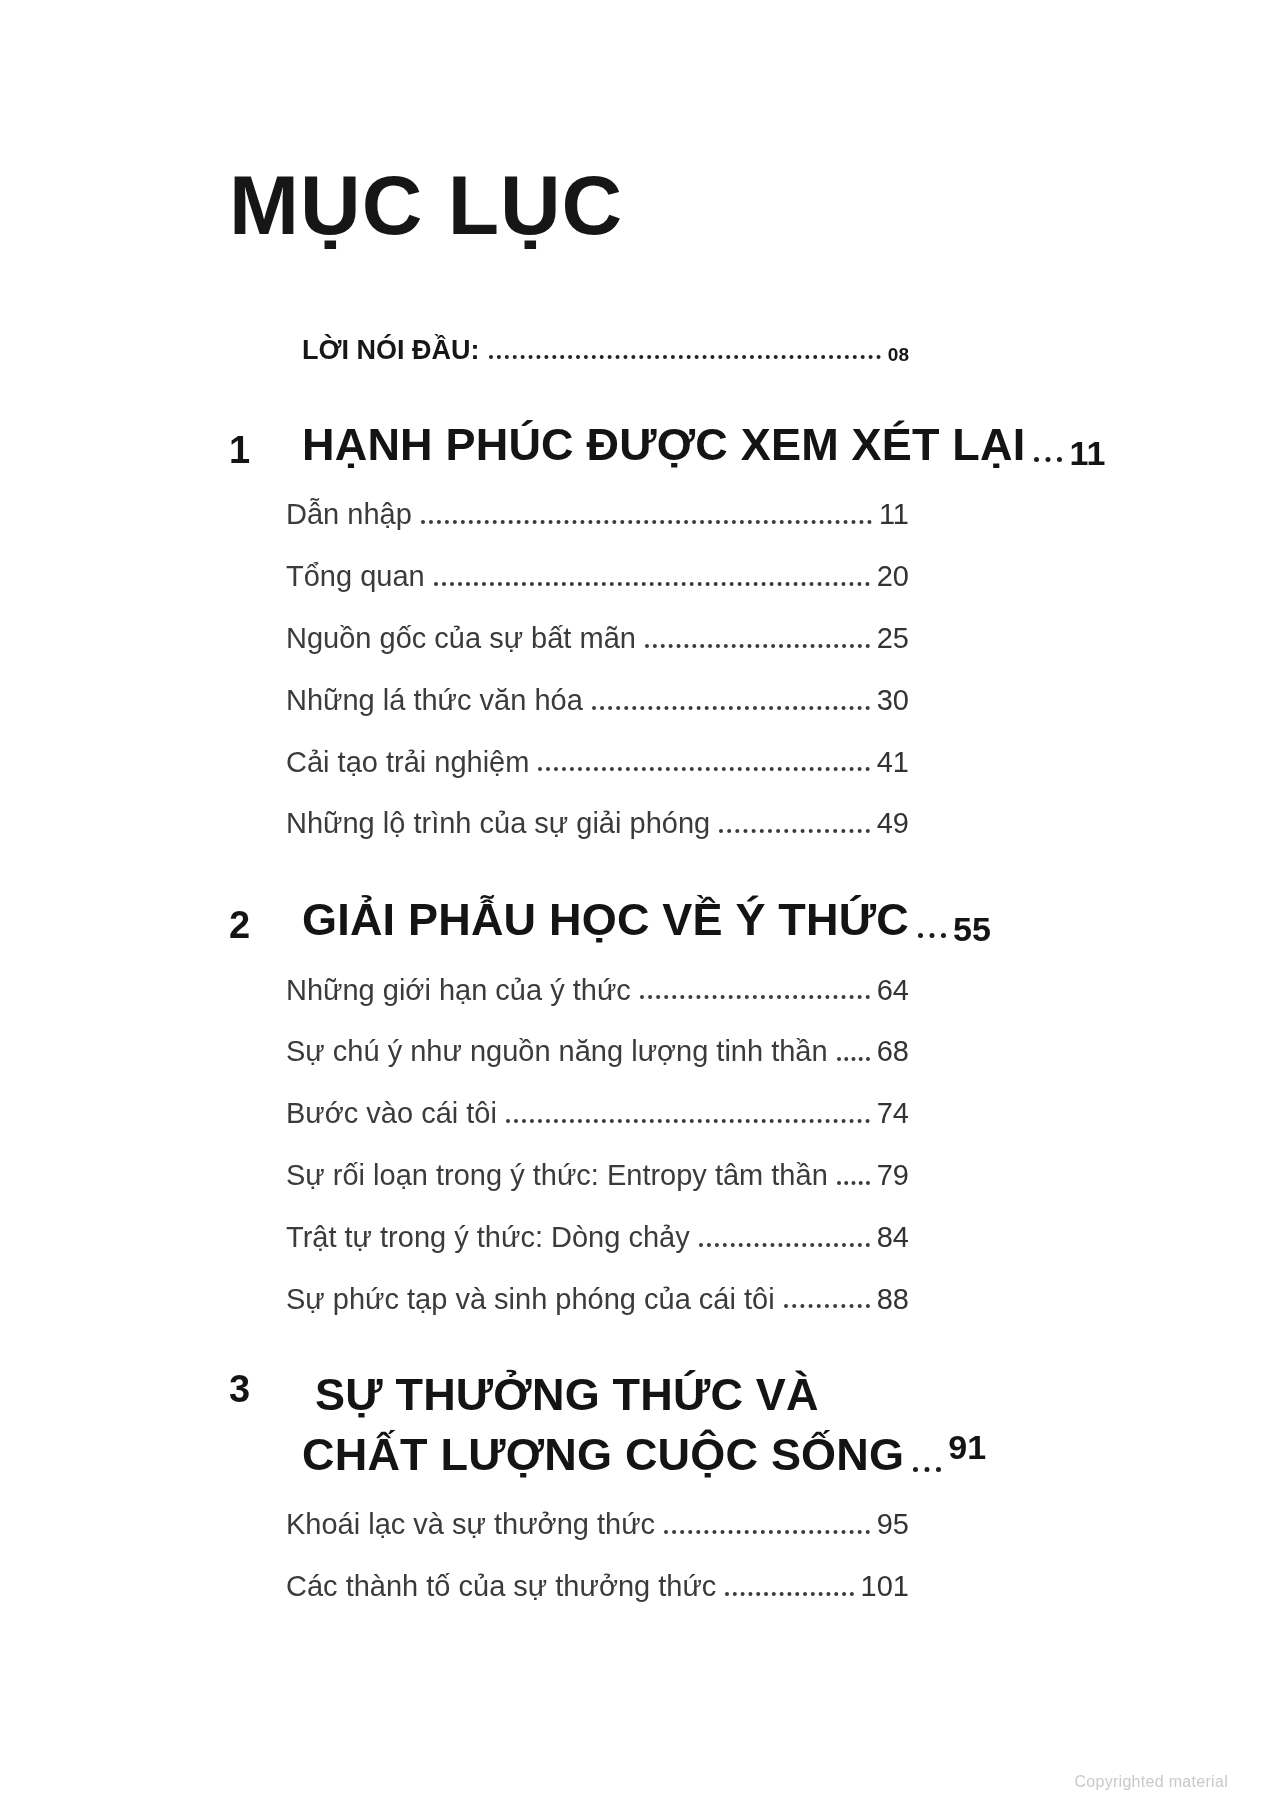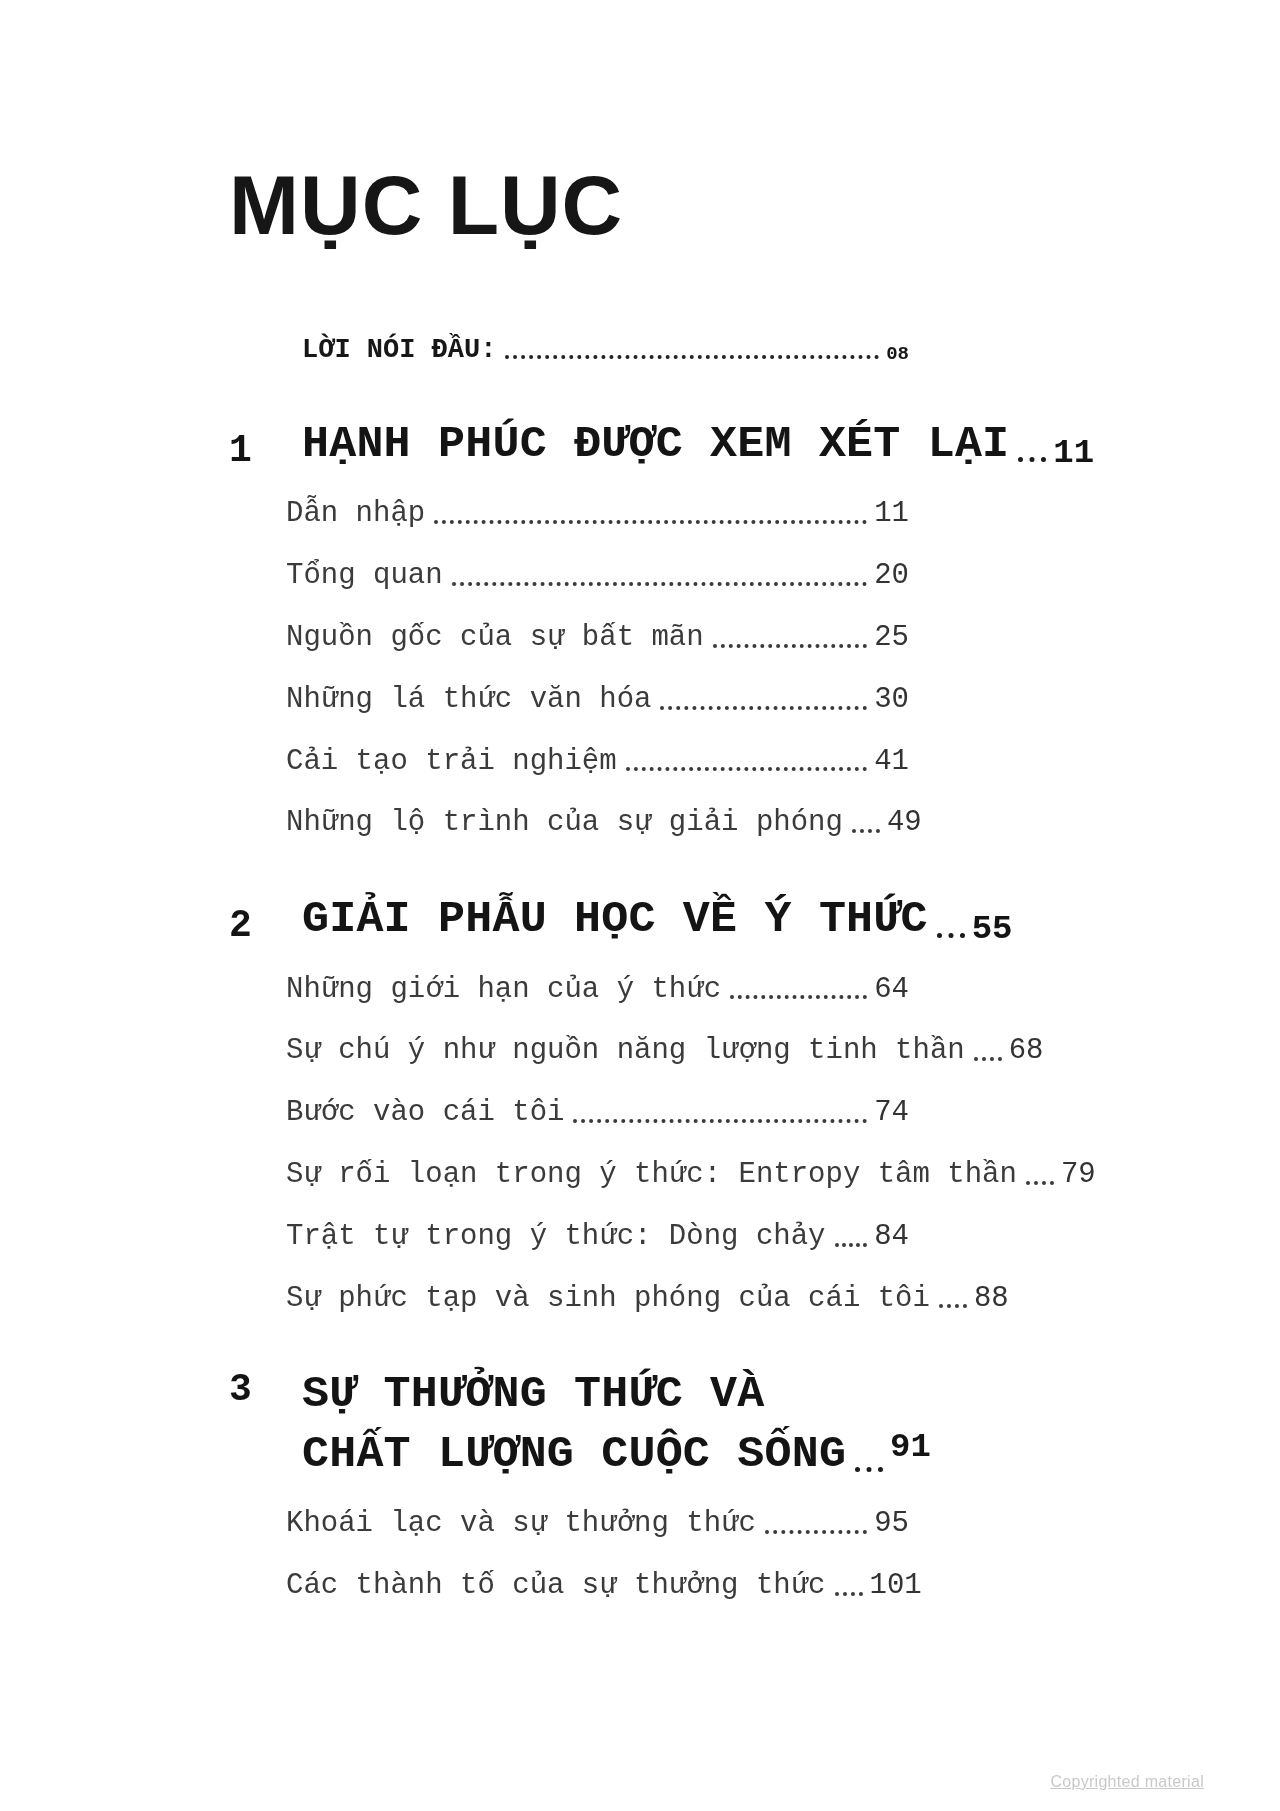--- a/index.html
+++ b/index.html
@@ -14,21 +14,21 @@
     padding:163px 323px 0 181px;
     overflow:hidden;
   }
   .page-title {
     font-size:84px;
     font-weight:800;
     letter-spacing:1px;
     line-height:1;
     color:#161616;
   }
-  .toc { margin-top:88px;font-family:Liberation Mono, monospace; }
+  .toc { margin-top:88px; }
 
   .row { display:flex; align-items:flex-end; }
 
   .leader {
     flex:1 1 auto;
     min-width:28px;
     border-bottom:4px dotted #2d2d2d;
     margin:0 7px 7px 9px;
   }
 
@@ -47,40 +47,39 @@
   .chapter-title {
     font-size:45px; font-weight:800; letter-spacing:0.2px;
     line-height:1.12; color:#141414; white-space:nowrap;
   }
   .chapter-row .leader { border-bottom:5px dotted #1c1c1c; margin-bottom:8px; }
   .chapter-page { font-size:34px; font-weight:800; line-height:1; color:#141414; }
 
   
   .chapter-row.two-line { align-items:flex-start; }
   .two-line .chapter-body { flex:1 1 auto; display:flex; flex-direction:column; }
-  .two-line .title-line1 { margin-bottom:9px; }
+  .two-line .title-line1 { margin-bottom:9px;margin-left:13px; }
   .two-line .line2-row { display:flex; }
 
   
   .section-row {
     margin-top:27px; margin-left:57px;
     font-size:29px; font-weight:400;
     line-height:1.2; color:#3b3b3b;
   }
   .section-label { white-space:nowrap; }
   .section-row .leader { border-bottom:4px dotted #3a3a3a; margin-bottom:8px; }
   .section-row .pagenum { font-size:29px; color:#333333; }
 
   .watermark {
     position:absolute;
-    right:28px; bottom:20px;
+    right:4px; bottom:20px;
     font-size:16px;
     color:#c9c9c9;
     letter-spacing:0.3px;
-    text-decoration:underline;
   }
 </style>
 </head>
 <body>
 
 <div class="page">
 
   <h1 class="page-title">MỤC LỤC</h1>
 
   <div class="toc">

